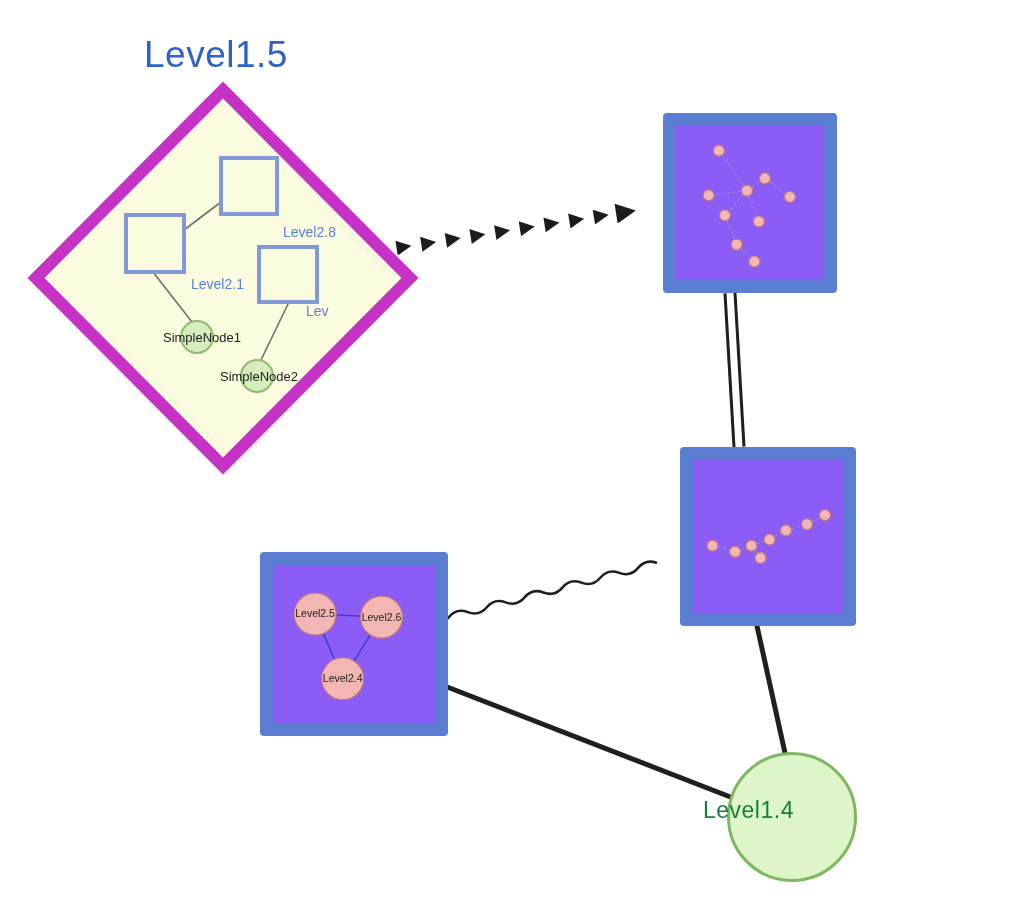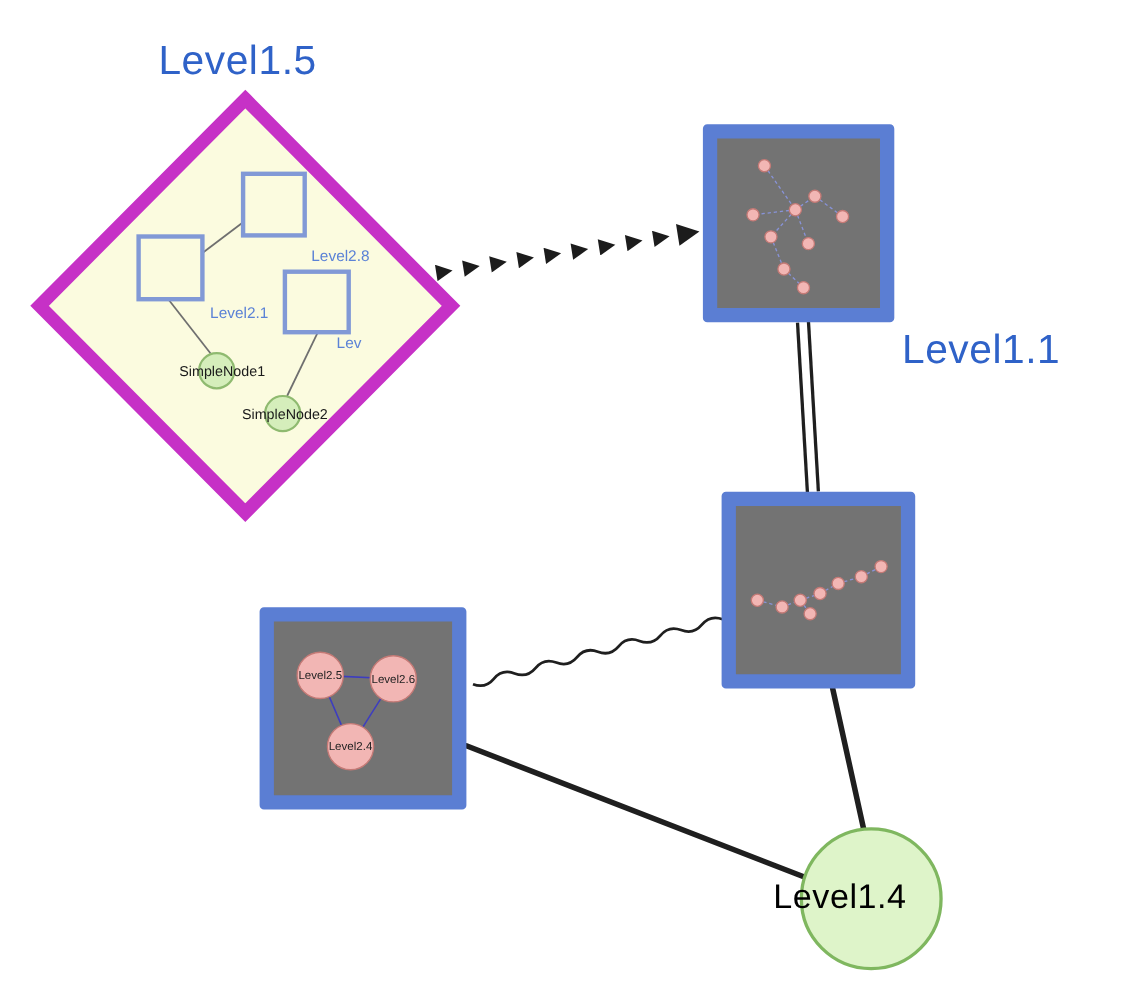--- a/index.html
+++ b/index.html
@@ -1,24 +1,24 @@
 <!DOCTYPE html>
 <html style="--label-blue: #2f62c8; --box-border-blue: #5b7ed3; --inner-square-border: #8199d6; --inner-label-blue: #5b82d6; --magenta: #c631c6; --diamond-fill: #fbfbdf; --inner-fill: #fbfbdf; --green-fill: #d5eebb; --green-border: #8fba70; --green-node-fill: #def4c9; --green-node-border: #7fb75f; --pink-fill: #f2b6b4; --pink-border: #c47a76; --mini-edge: #8893d8; --triangle-edge: #3d3dc0; --edge-dark: #1f1f1f;"><head>
 <meta charset="utf-8">
 <style>
   html, body { margin: 0; padding: 0; }
   body { font-family: "Liberation Sans", sans-serif; background: #ffffff; }
   #canvas { position: relative; width: 1026px; height: 900px; background: #ffffff; overflow: hidden; }
   #layer { position: absolute; left: 0; top: 0; width: 1026px; height: 900px; }
-  .box { position: absolute; box-sizing: border-box; background: #737373;
-         border: 13px solid var(--box-border-blue, #5b7ed3); border-radius: 4px; }
+  .box { position: absolute; box-sizing: border-box; background: #8b5cf6;
+         border: 13px solid var(--box-border-blue, #5b7ed3); border-radius: 4px; margin-left: 24px; }
   .mini { display: block; width: 100%; height: 100%; }
   .lbl { position: absolute; font-size: 37px; color: var(--label-blue, #2f62c8);
          white-space: nowrap; letter-spacing: 0.5px; text-align: right; }
-  .lbl.black { color: #000000; font-size: 31px; }
+  .lbl.black { color: #15803d; font-size: 23px; }
   #green-node { position: absolute; box-sizing: border-box; border-radius: 50%;
                 background: var(--green-node-fill, #def4c9);
                 border: 3px solid var(--green-node-border, #7fb75f); }
   .diamond { fill: var(--diamond-fill, #fbfbdf); stroke: var(--magenta, #c631c6); stroke-width: 12; }
   .inner-sq { fill: var(--inner-fill, #fbfbdf); stroke: var(--inner-square-border, #8199d6); stroke-width: 4; }
   .inner-edge { stroke: #6f6f6f; stroke-width: 1.6; }
   .inner-lbl { fill: var(--inner-label-blue, #5b82d6); font-size: 14px; }
   .sn-lbl { fill: #1a1a1a; font-size: 13px; }
   .simple-node { fill: var(--green-fill, #d5eebb); stroke: var(--green-border, #8fba70); stroke-width: 2; }
 </style>
@@ -124,16 +124,15 @@
         <circle cx="108.54" cy="52.14" r="21" fill="#f2b6b4" stroke="#c47a76" stroke-width="1.2"></circle>
         <text x="108.54" y="55.64" text-anchor="middle" font-size="10.5" fill="#222222">Level2.6</text>
         <circle cx="69.66" cy="113.75999999999999" r="21" fill="#f2b6b4" stroke="#c47a76" stroke-width="1.2"></circle>
         <text x="69.66" y="117.25999999999999" text-anchor="middle" font-size="10.5" fill="#222222">Level2.4</text>
       </svg>
   </div>
 
   <div id="green-node" style="left: 727px; top: 752px; width: 130px; height: 130px;"></div>
 
   <div class="lbl" style="left: 144px; top: 34px;">Level1.5</div>
-  <div class="lbl" style="left: 820px; top: 297px;">Level1.1</div>
   <div class="lbl black" style="left: 703px; top: 797px;">Level1.4</div>
 
 </div>
 
 </body></html>

